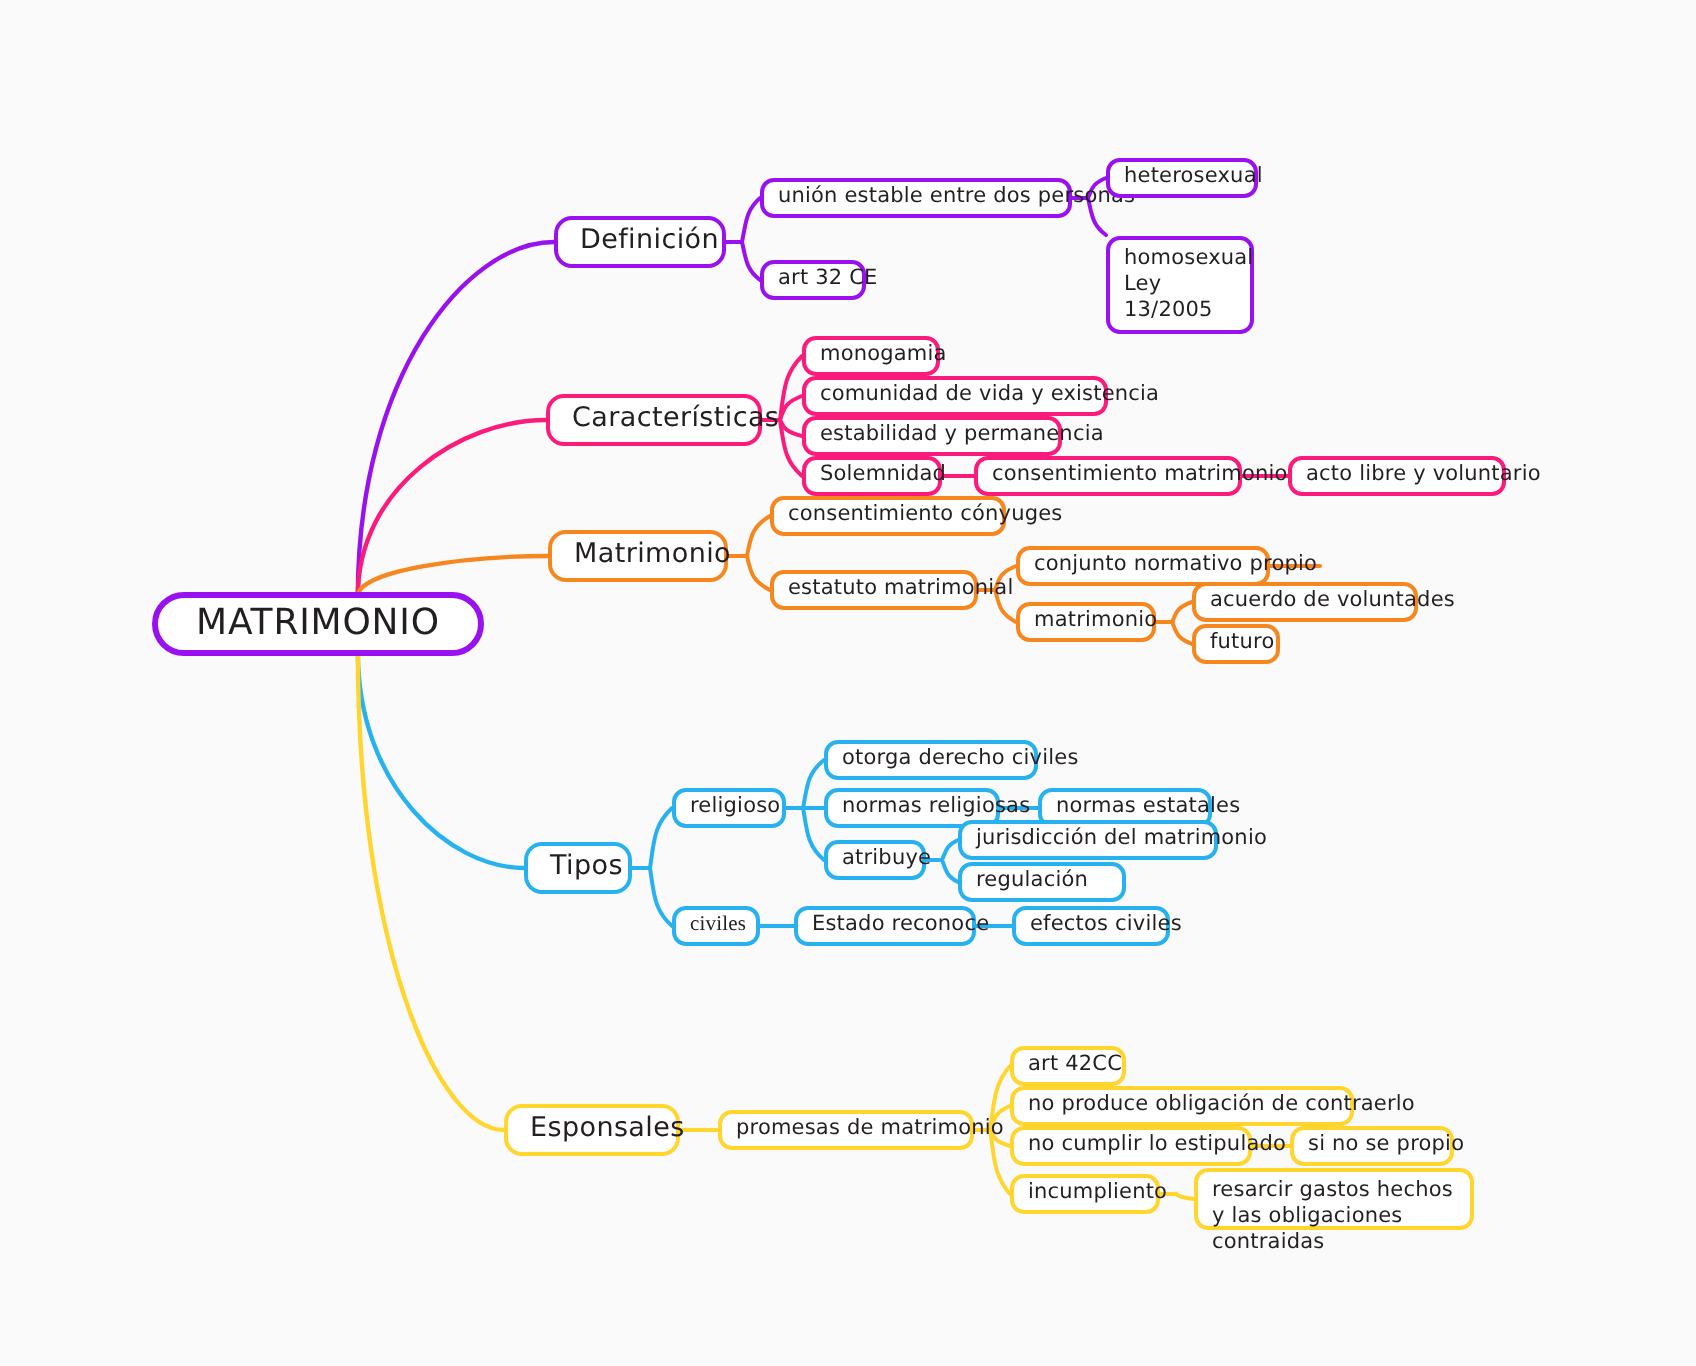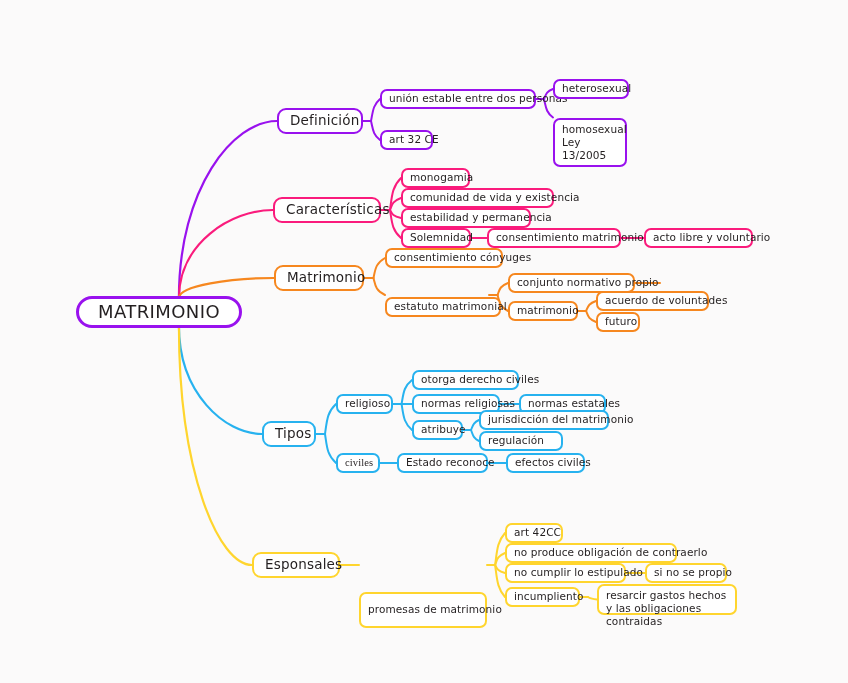--- a/index.html
+++ b/index.html
@@ -120,38 +120,38 @@
     <div class="node" style="left: 380px; top: 130px; width: 53px; height: 20px; border-color: rgb(153, 17, 238); color: rgb(35, 31, 32);">art 32 CE</div>
     <div class="node lvl1" style="left: 273px; top: 197px; width: 108px; height: 26px; border-color: rgb(250, 27, 124); color: rgb(35, 31, 32);">Características</div>
     <div class="node" style="left: 401px; top: 168px; width: 69px; height: 20px; border-color: rgb(250, 27, 124); color: rgb(35, 31, 32);">monogamia</div>
     <div class="node" style="left: 401px; top: 188px; width: 153px; height: 20px; border-color: rgb(250, 27, 124); color: rgb(35, 31, 32);">comunidad de vida y existencia</div>
     <div class="node" style="left: 401px; top: 208px; width: 130px; height: 20px; border-color: rgb(250, 27, 124); color: rgb(35, 31, 32);">estabilidad y permanencia</div>
     <div class="node" style="left: 401px; top: 228px; width: 70px; height: 20px; border-color: rgb(250, 27, 124); color: rgb(35, 31, 32);">Solemnidad</div>
     <div class="node" style="left: 487px; top: 228px; width: 134px; height: 20px; border-color: rgb(250, 27, 124); color: rgb(35, 31, 32);">consentimiento matrimonio</div>
     <div class="node" style="left: 644px; top: 228px; width: 109px; height: 20px; border-color: rgb(250, 27, 124); color: rgb(35, 31, 32);">acto libre y voluntario</div>
     <div class="node lvl1" style="left: 274px; top: 265px; width: 90px; height: 26px; border-color: rgb(246, 135, 31); color: rgb(35, 31, 32);">Matrimonio</div>
     <div class="node" style="left: 385px; top: 248px; width: 118px; height: 20px; border-color: rgb(246, 135, 31); color: rgb(35, 31, 32);">consentimiento cónyuges</div>
-    <div class="node" style="left: 385px; top: 285px; width: 116px; height: 20px; border-color: rgb(246, 135, 31); color: rgb(35, 31, 32); margin-top: 12px;">estatuto matrimonial</div>
+    <div class="node" style="left: 385px; top: 285px; width: 104px; height: 20px; border-color: rgb(246, 135, 31); color: rgb(35, 31, 32);">estatuto matrimonial</div>
     <div class="node" style="left: 508px; top: 273px; width: 127px; height: 20px; border-color: rgb(246, 135, 31); color: rgb(35, 31, 32);">conjunto normativo propio</div>
     <div class="node" style="left: 508px; top: 301px; width: 70px; height: 20px; border-color: rgb(246, 135, 31); color: rgb(35, 31, 32);">matrimonio</div>
     <div class="node" style="left: 596px; top: 291px; width: 113px; height: 20px; border-color: rgb(246, 135, 31); color: rgb(35, 31, 32);">acuerdo de voluntades</div>
     <div class="node" style="left: 596px; top: 312px; width: 44px; height: 20px; border-color: rgb(246, 135, 31); color: rgb(35, 31, 32);">futuro</div>
     <div class="node lvl1" style="left: 262px; top: 421px; width: 54px; height: 26px; border-color: rgb(39, 178, 239); color: rgb(35, 31, 32);">Tipos</div>
     <div class="node" style="left: 336px; top: 394px; width: 57px; height: 20px; border-color: rgb(39, 178, 239); color: rgb(35, 31, 32);">religioso</div>
     <div class="node" style="left: 412px; top: 370px; width: 107px; height: 20px; border-color: rgb(39, 178, 239); color: rgb(35, 31, 32);">otorga derecho civiles</div>
     <div class="node" style="left: 412px; top: 394px; width: 88px; height: 20px; border-color: rgb(39, 178, 239); color: rgb(35, 31, 32);">normas religiosas</div>
     <div class="node" style="left: 519px; top: 394px; width: 87px; height: 20px; border-color: rgb(39, 178, 239); color: rgb(35, 31, 32);">normas estatales</div>
     <div class="node" style="left: 412px; top: 420px; width: 51px; height: 20px; border-color: rgb(39, 178, 239); color: rgb(35, 31, 32);">atribuye</div>
     <div class="node" style="left: 479px; top: 410px; width: 130px; height: 20px; border-color: rgb(39, 178, 239); color: rgb(35, 31, 32);">jurisdicción del matrimonio</div>
     <div class="node" style="left: 479px; top: 431px; width: 84px; height: 20px; border-color: rgb(39, 178, 239); color: rgb(35, 31, 32);">regulación</div>
     <div class="node" style="left: 336px; top: 453px; width: 44px; height: 20px; border-color: rgb(39, 178, 239); color: rgb(35, 31, 32); font-family: Liberation Serif, serif;">civiles</div>
     <div class="node" style="left: 397px; top: 453px; width: 91px; height: 20px; border-color: rgb(39, 178, 239); color: rgb(35, 31, 32);">Estado reconoce</div>
     <div class="node" style="left: 506px; top: 453px; width: 79px; height: 20px; border-color: rgb(39, 178, 239); color: rgb(35, 31, 32);">efectos civiles</div>
     <div class="node lvl1" style="left: 252px; top: 552px; width: 88px; height: 26px; border-color: rgb(255, 213, 46); color: rgb(35, 31, 32);">Esponsales</div>
-    <div class="node" style="left: 359px; top: 555px; width: 128px; height: 36px; border-color: rgb(255, 213, 46); color: rgb(35, 31, 32); margin-top: 37px;">promesas de matrimonio</div>
+    <div class="node" style="left: 359px; top: 555px; width: 128px; height: 20px; border-color: rgb(255, 213, 46); color: rgb(35, 31, 32);">promesas de matrimonio</div>
     <div class="node" style="left: 505px; top: 523px; width: 58px; height: 20px; border-color: rgb(255, 213, 46); color: rgb(35, 31, 32);">art 42CC</div>
     <div class="node" style="left: 505px; top: 563px; width: 121px; height: 20px; border-color: rgb(255, 213, 46); color: rgb(35, 31, 32);">no cumplir lo estipulado</div>
     <div class="node" style="left: 505px; top: 543px; width: 172px; height: 20px; border-color: rgb(255, 213, 46); color: rgb(35, 31, 32);">no produce obligación de contraerlo</div>
     <div class="node" style="left: 645px; top: 563px; width: 82px; height: 20px; border-color: rgb(255, 213, 46); color: rgb(35, 31, 32);">si no se propio</div>
     <div class="node" style="left: 505px; top: 587px; width: 75px; height: 20px; border-color: rgb(255, 213, 46); color: rgb(35, 31, 32);">incumpliento</div>
     <div class="node multiline" style="left: 597px; top: 584px; width: 140px; height: 31px; border-color: rgb(255, 213, 46); color: rgb(35, 31, 32);">resarcir gastos hechos
 y las obligaciones contraidas</div>
   </div>
 
 </body></html>

